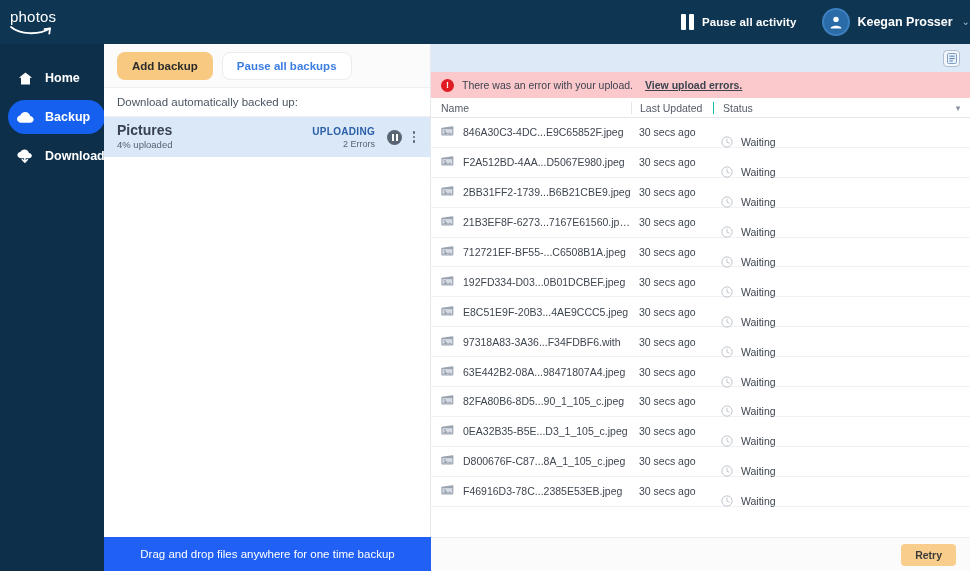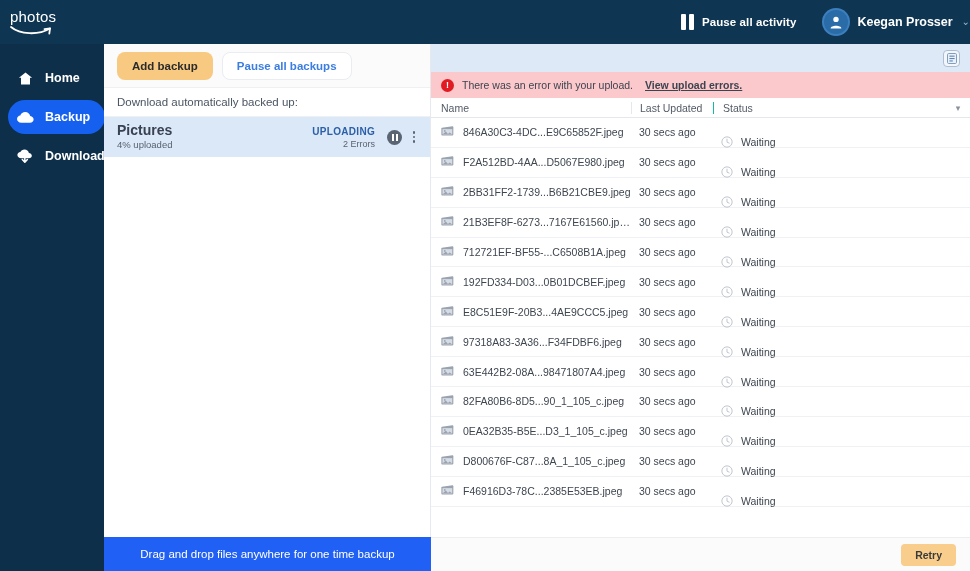--- a/index.html
+++ b/index.html
@@ -431,21 +431,21 @@
           </div>
         </div>
         <div class="frow">
           <div class="fc-name">
             <span><svg width="13" height="12" viewBox="0 0 14 12">
                 <path d="M1 2.6 L12.4 0.9 C12.9 0.85 13.3 1.2 13.3 1.7 L13.3 9.9 C13.3 10.4 12.95 10.75 12.5 10.75 L1.2 10.75 C0.75 10.75 0.4 10.4 0.4 9.95 L0.4 3.4 C0.4 3 0.65 2.68 1 2.6 Z" fill="#9aa3b0"></path>
                 <rect x="1.6" y="4" width="10.5" height="5.6" fill="#d7dce4"></rect>
                 <circle cx="4.1" cy="5.9" r="0.95" fill="#9aa3b0"></circle>
                 <path d="M2.2 9.3 L5.3 6.6 L7.5 9.3 L9.3 7.6 L11.5 9.3 Z" fill="#9aa3b0"></path>
               </svg></span>
-            <span class="fname">97318A83-3A36...F34FDBF6.jpeg</span>
+            <span class="fname">97318A83-3A36...F34FDBF6.with</span>
           </div>
           <div class="fc-updated">30 secs ago</div>
           <div class="fc-status">
             <span><svg width="12" height="12" viewBox="0 0 14 14">
                 <circle cx="7" cy="7" r="6" fill="none" stroke="#b6bcc6" stroke-width="1"></circle>
                 <path d="M7 3.6 L7 7.2 L9.5 8.3" stroke="#b6bcc6" stroke-width="1" fill="none" stroke-linecap="round"></path>
               </svg></span>
             <span>Waiting</span>
           </div>
         </div>

